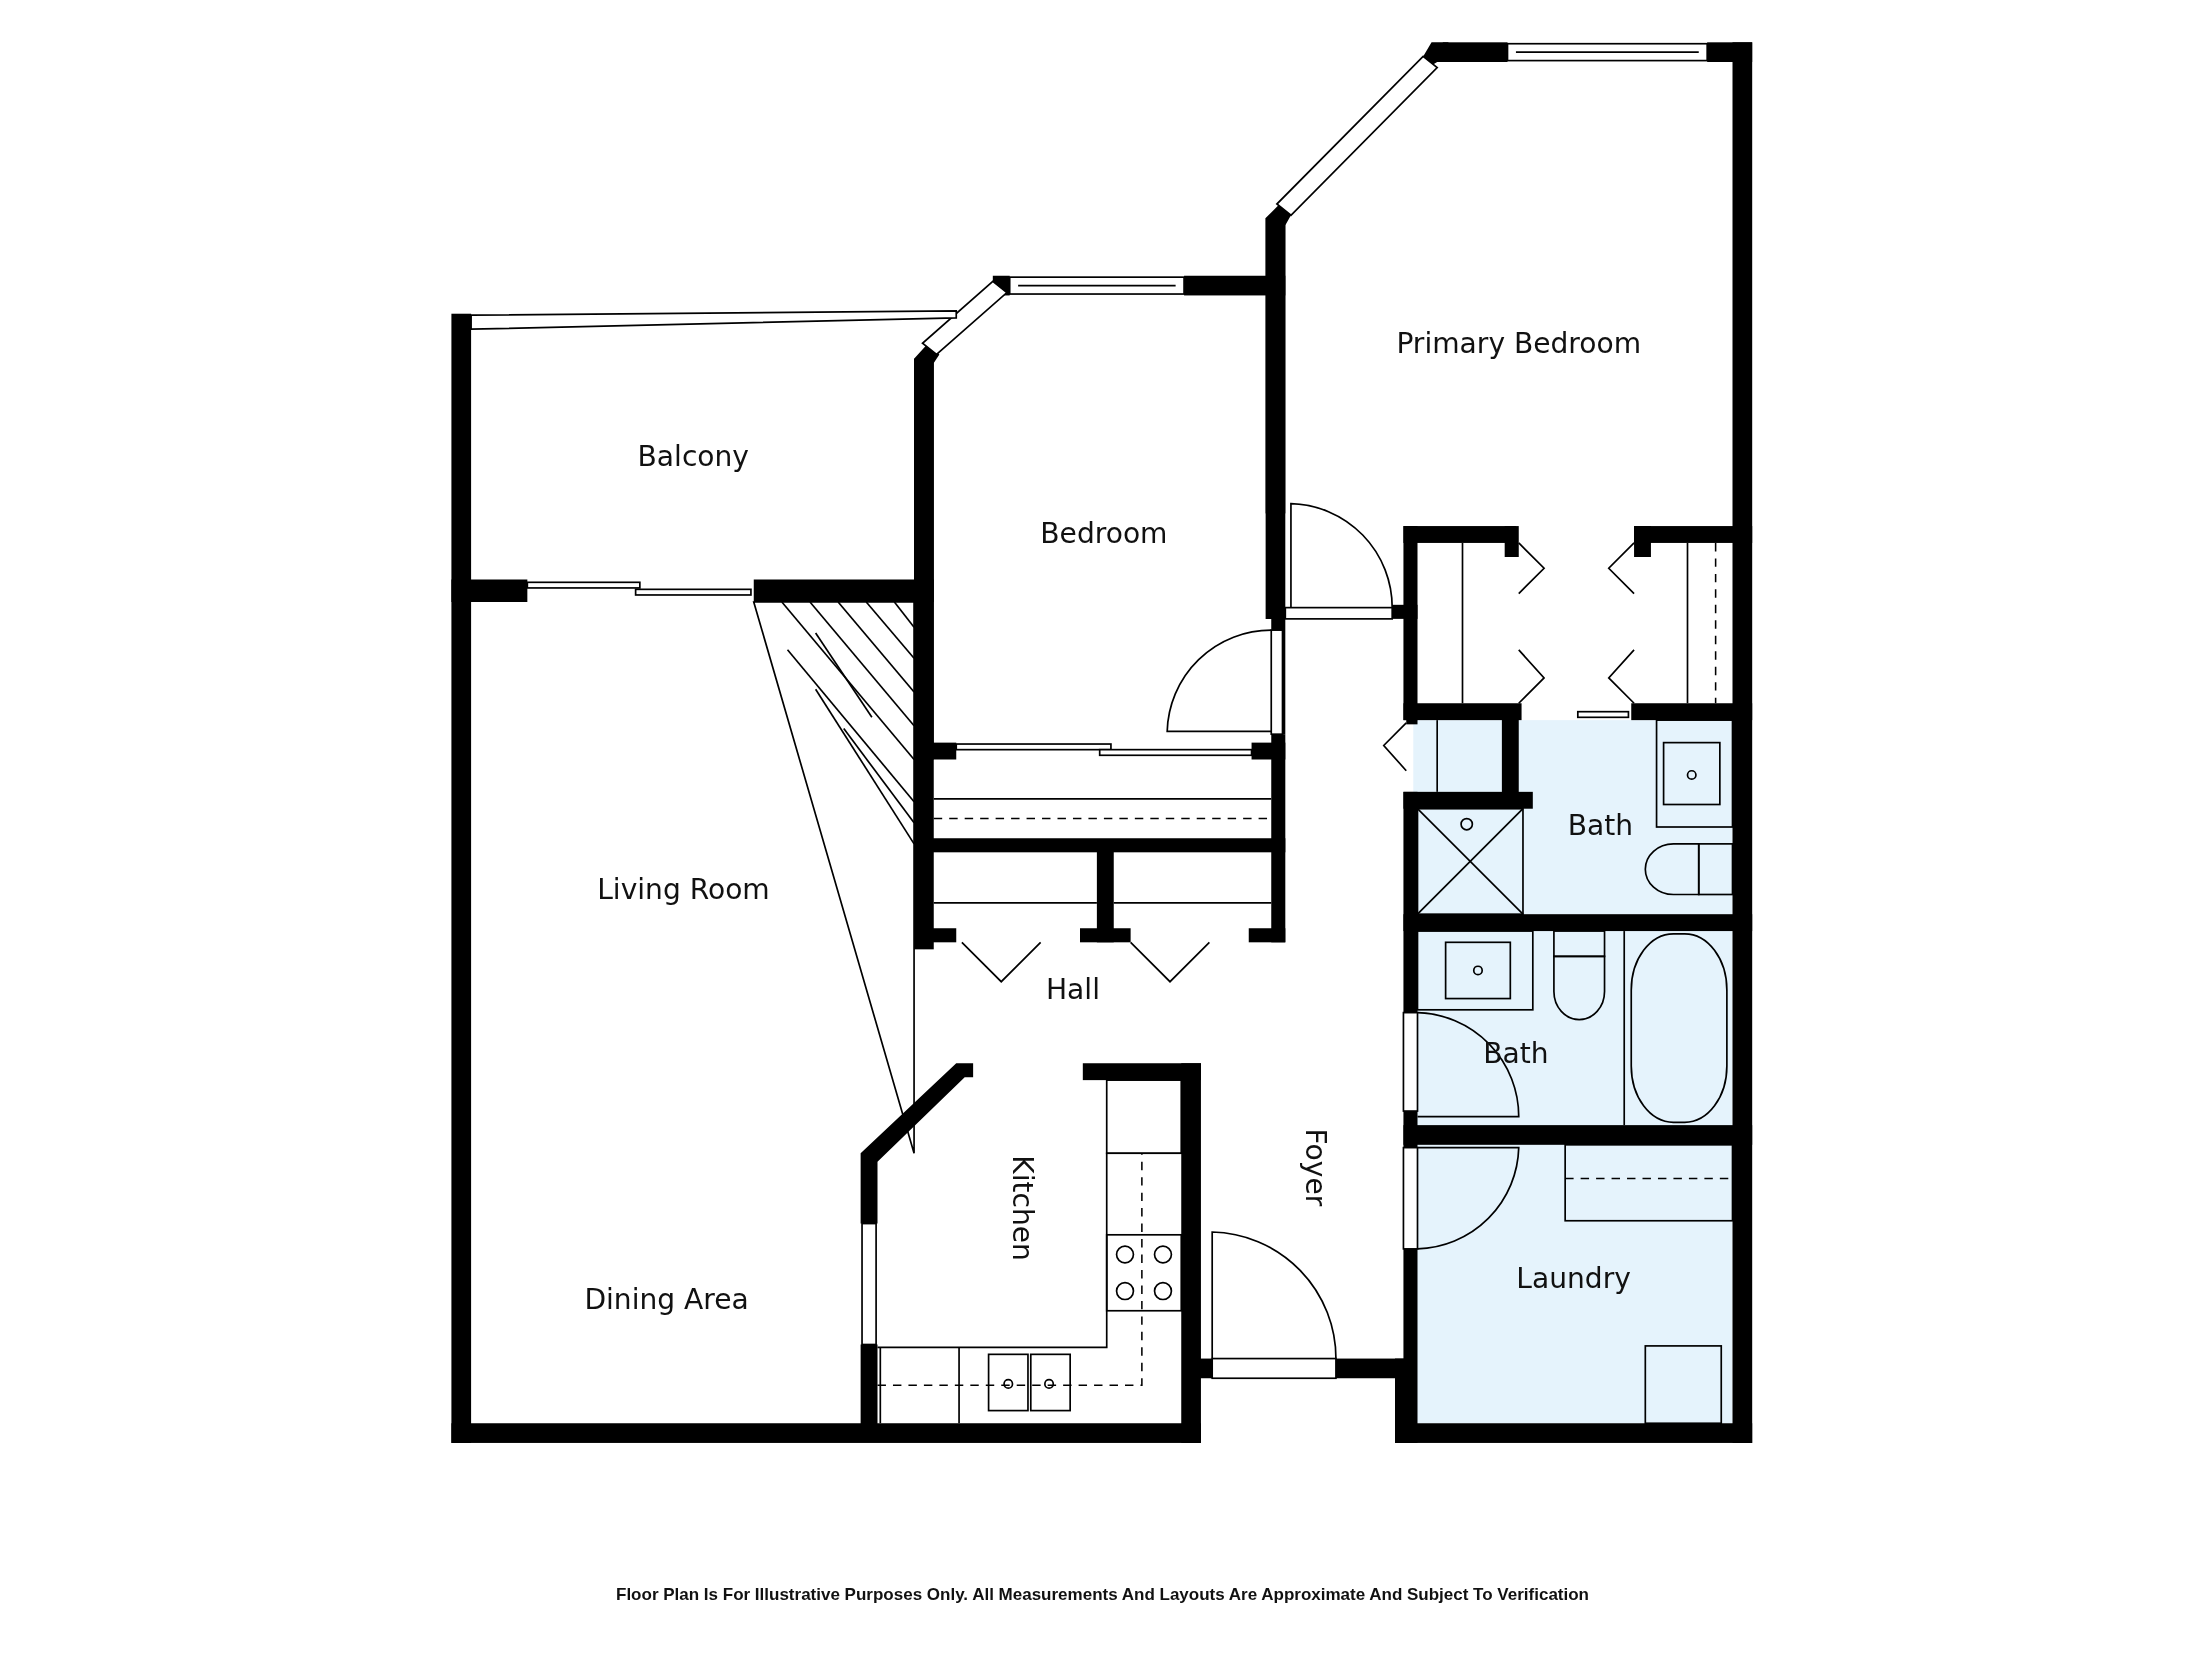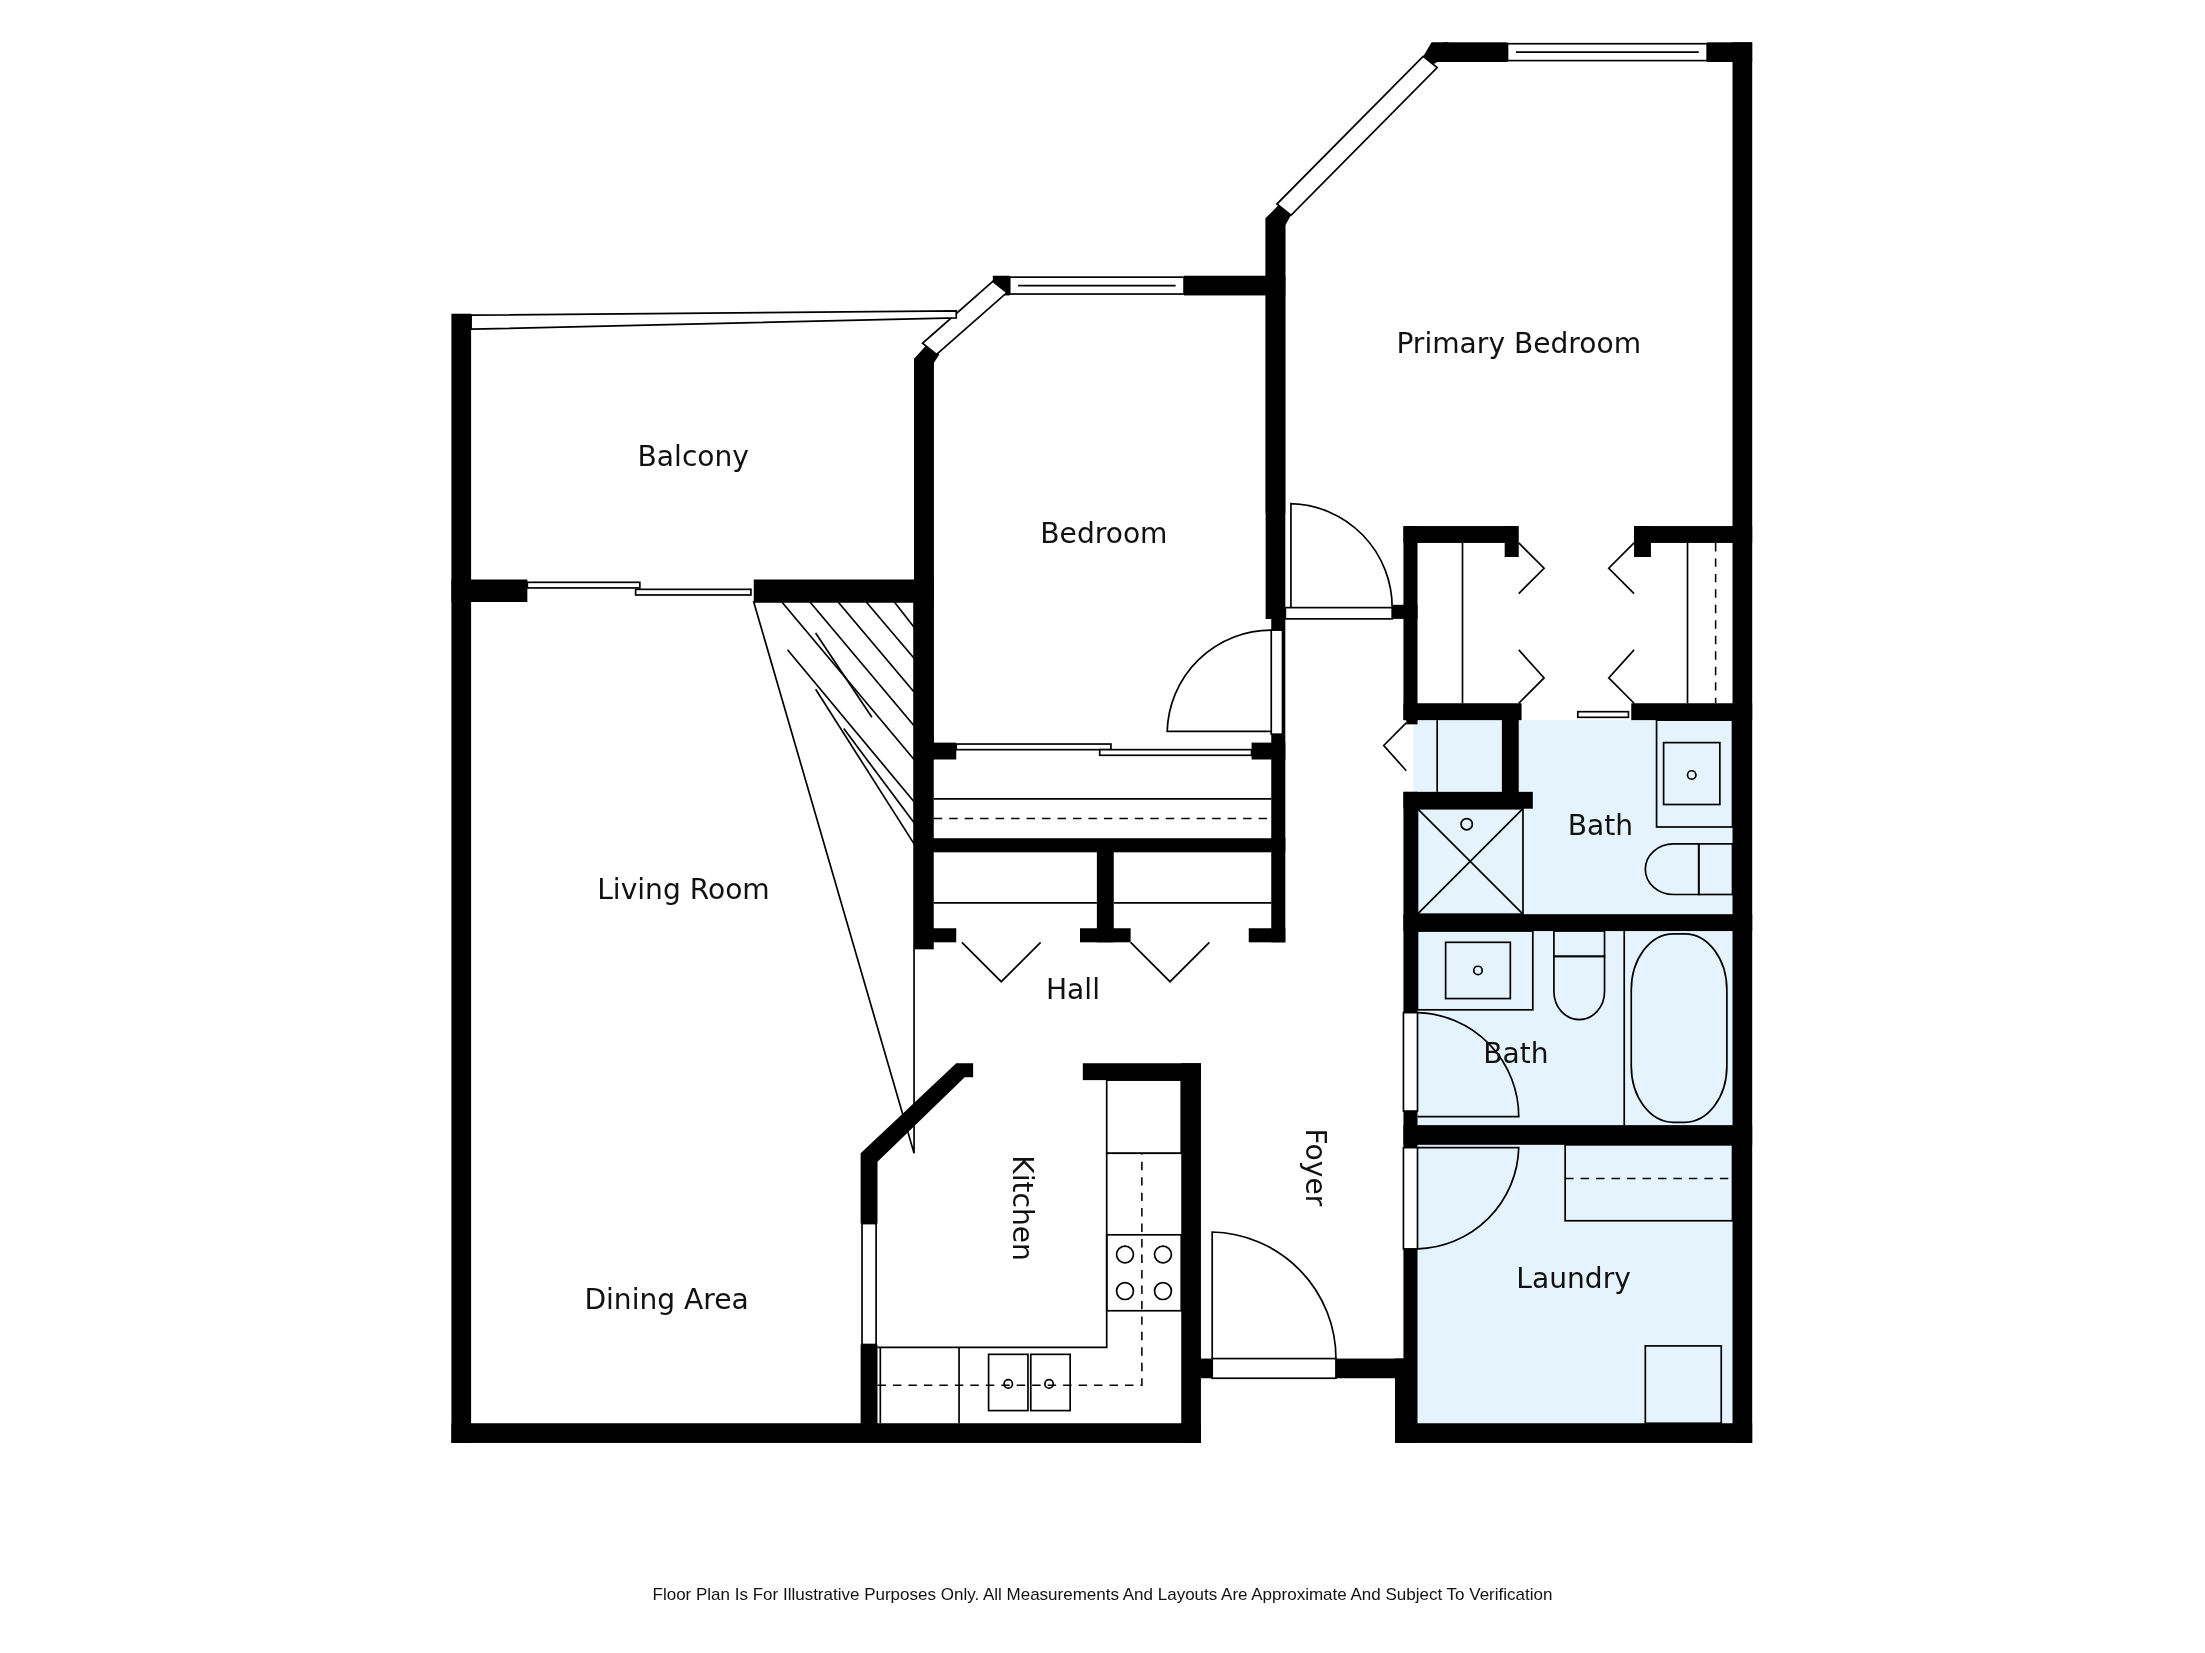--- a/index.html
+++ b/index.html
@@ -5,21 +5,21 @@
   html, body { margin: 0; padding: 0; background: #ffffff; }
   body { width: 2205px; height: 1654px; overflow: hidden; position: relative; }
   #plan { position: absolute; left: 0; top: 0; width: 2205px; height: 1654px; }
   .wall { fill: #000000; }
   .room-label { font-family: "DejaVu Sans", sans-serif; font-size: 20px; fill: #111111; }
   .thin { fill: none; stroke: #000; stroke-width: 1.2; }
   .dash { fill: none; stroke: #000; stroke-width: 1.1; stroke-dasharray: 6 5; }
   .win { fill: #ffffff; stroke: #000; stroke-width: 1.2; }
   .wet { fill: #e5f3fc; }
   #footer { position: absolute; left: 0; top: 1585px; width: 2205px; text-align: center;
-            font-family: "Liberation Sans", sans-serif; font-size: 17px; color: #111; }
+            font-family: "Liberation Sans", sans-serif; font-size: 17px; color: #111; font-weight: bold; }
 </style>
 </head>
 <body>
 
 <svg id="plan" viewBox="0 0 1568 1176" xmlns="http://www.w3.org/2000/svg">
 
   <g>
     <rect class="wet" x="1005" y="512" width="227" height="138"></rect>
     <rect class="wet" x="1005" y="660" width="227" height="142"></rect>
     <rect class="wet" x="1005" y="812" width="227" height="200"></rect>

